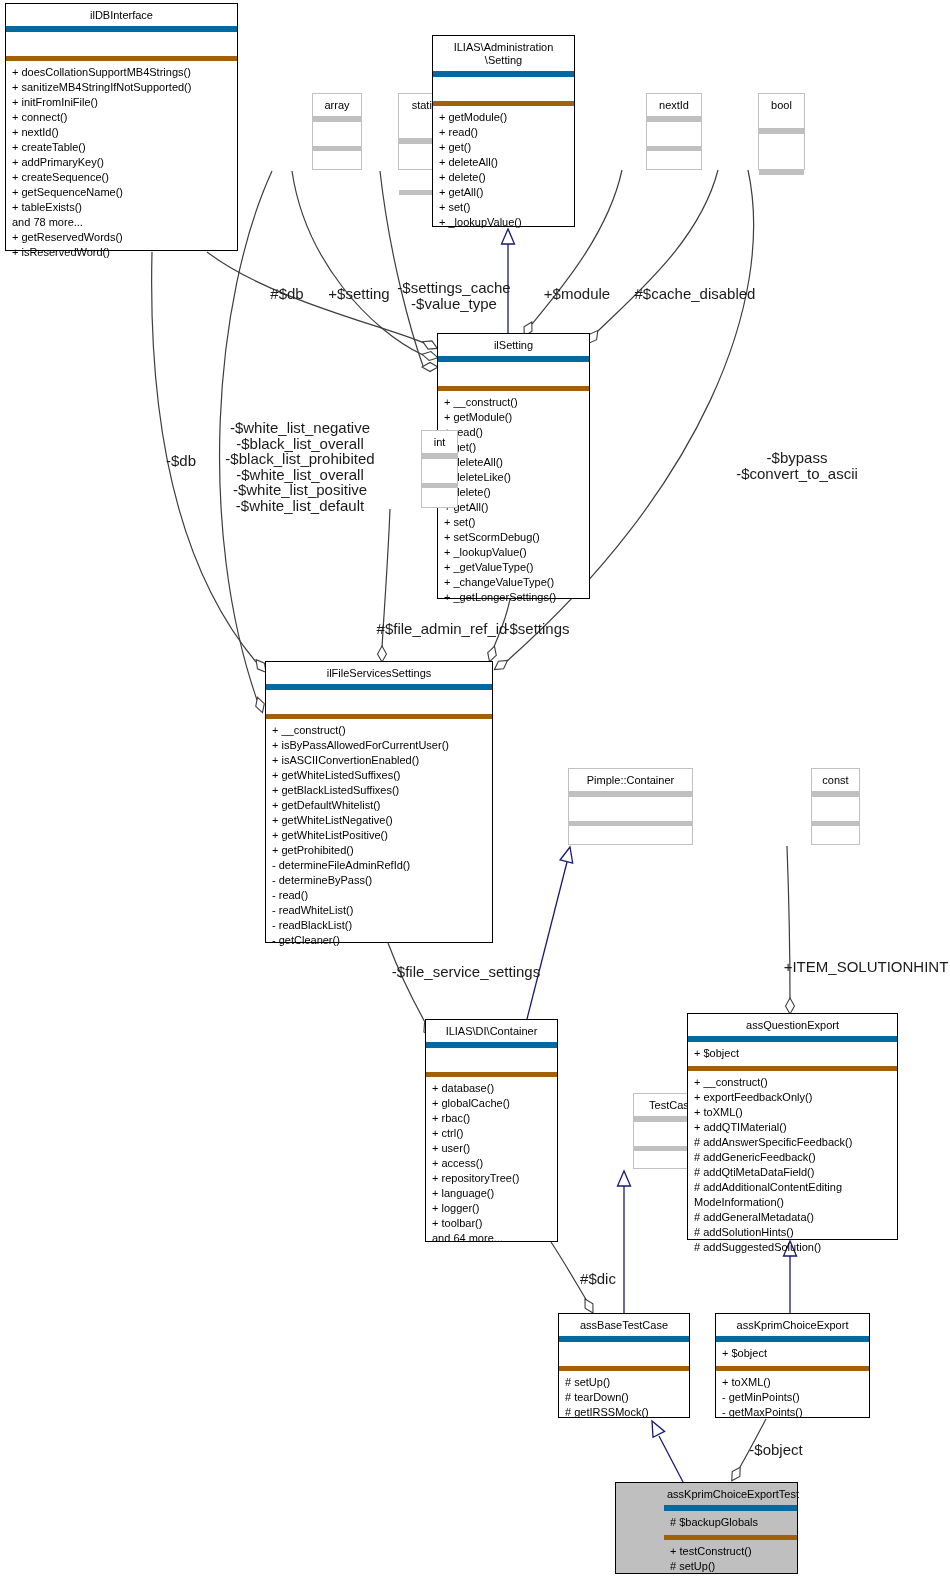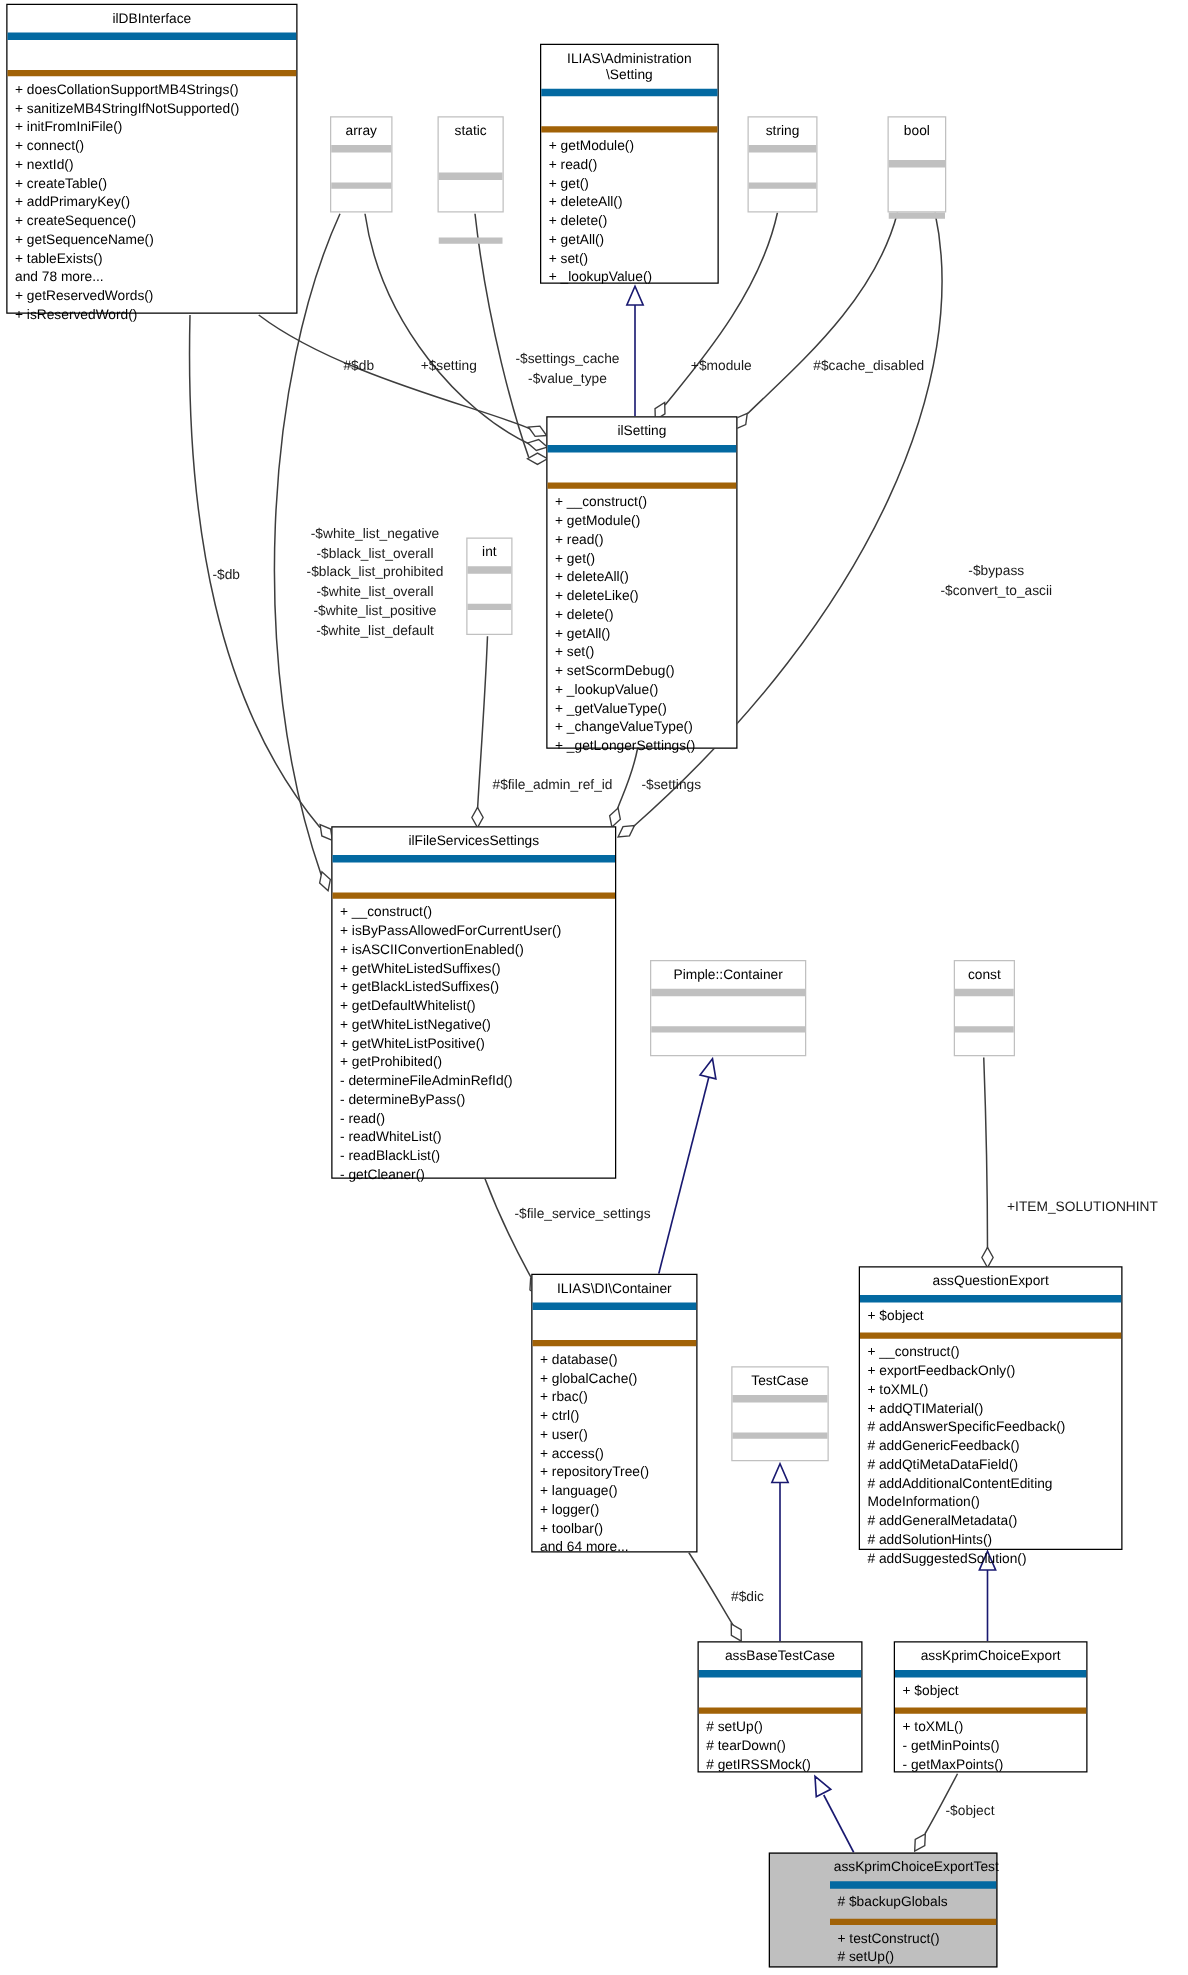--- a/index.html
+++ b/index.html
@@ -4,24 +4,24 @@
 <style>
   html,body{margin:0;padding:0;background:#ffffff;}
   #canvas{position:relative;width:950px;height:1580px;background:#ffffff;overflow:hidden;
           font-family:"Liberation Sans",sans-serif;}
   svg.edges{position:absolute;left:0;top:0;pointer-events:none;}
   .uml-box{position:absolute;background:#ffffff;border:1px solid #000;box-sizing:border-box;
            display:flex;flex-direction:column;font-size:11px;color:#000;line-height:13px;}
   .uml-title{text-align:center;padding:5px 3px 4px;white-space:pre-line;}
   .uml-attrs{border-top:6px solid #0369a1;padding:4px 6px;min-height:16px;white-space:pre-line;line-height:15px;}
   .uml-methods{border-top:5px solid #a16207;padding:4px 6px 4px;white-space:pre-line;line-height:15px;flex:1;}
-  .type-box{border-color:#c0c0c0;}
+  .type-box{border-color:#c0c0c0;margin-left:48px;}
   .type-box .uml-attrs,.type-box .uml-methods{border-color:#c0c0c0;}
   .gray-box{background:#bfbfbf;}
-  .edge-label{position:absolute;transform:translateX(-50%);font-size:11px;line-height:15.5px;
+  .edge-label{position:absolute;transform:translateX(-50%);font-size:15px;line-height:15.5px;
               color:#1a1a1a;text-align:center;white-space:pre-line;}
 </style>
 </head>
 <body>
 
 <div id="canvas">
 
   <svg class="edges" width="950" height="1580" viewBox="0 0 950 1580">
     <g fill="none" stroke="#3d3d3d" stroke-width="1.2">
       <path d="M 207 252 C 270 300, 385 326, 424 343"></path>
@@ -131,21 +131,21 @@
 + read()
 + get()
 + deleteAll()
 + delete()
 + getAll()
 + set()
 + _lookupValue()</div>
   </div>
 
   <div class="uml-box type-box" style="left:598px;top:93px;width:56px;height:77px;">
-    <div class="uml-title">string</div>
+    <div class="uml-title">nextId</div>
     <div class="uml-attrs"></div>
     <div class="uml-methods"></div>
   </div>
 
   <div class="uml-box type-box" style="left:710px;top:93px;width:47px;height:77px;gap:12px;">
     <div class="uml-title">bool</div>
     <div class="uml-attrs"></div>
     <div class="uml-methods"></div>
   </div>
 

